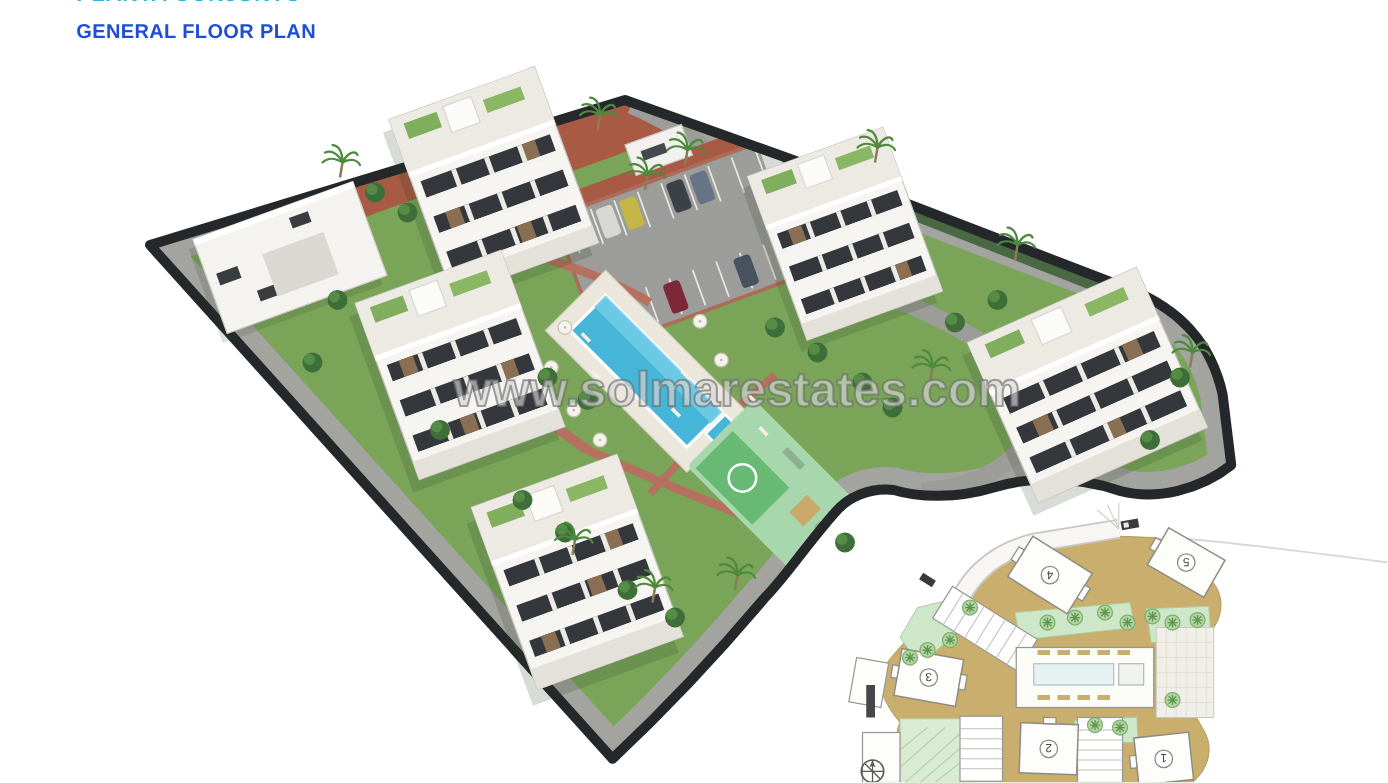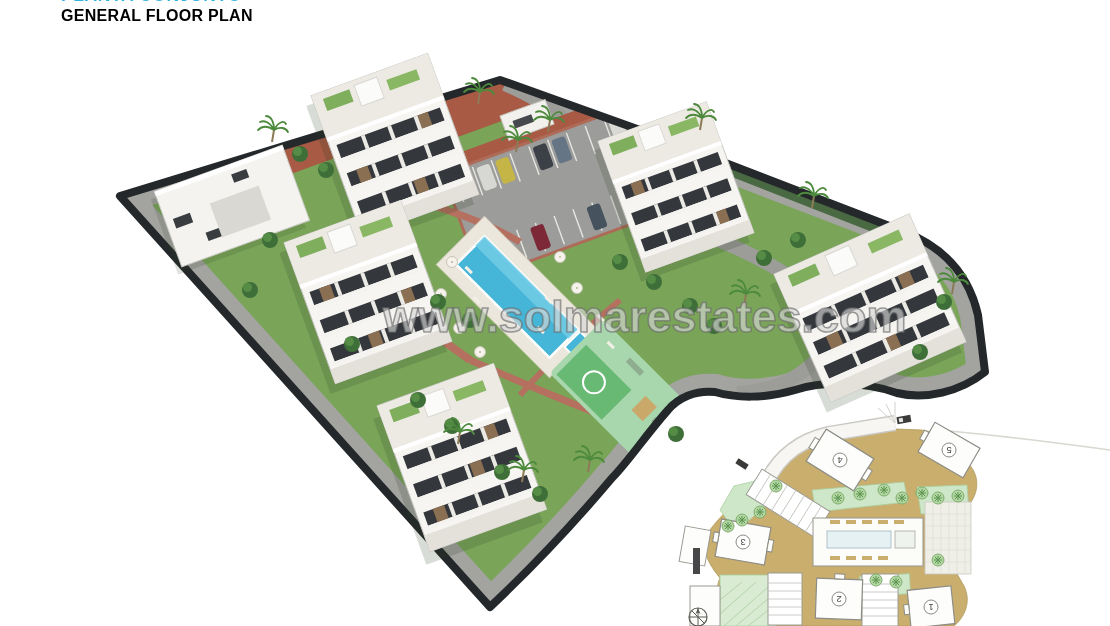--- a/index.html
+++ b/index.html
@@ -9,28 +9,28 @@
     background:#ffffff;
     overflow:hidden;
     font-family:"Liberation Sans",sans-serif;
   }
   .title-line1{
     position:absolute;left:61px;top:-15px;
     font-size:17.5px;font-weight:bold;letter-spacing:.6px;
     color:#35b2de;white-space:nowrap;
   }
   .title-line2{
-    position:absolute;left:61px;top:7px;
+    position:absolute;left:61px;top:17px;
     font-size:16px;font-weight:bold;letter-spacing:.3px;
-    color:#000000;white-space:nowrap;
+    color:#1d4ed8;white-space:nowrap;
   }
   .scene-svg{position:absolute;left:0;top:0;}
   .watermark{
-    position:absolute;left:383px;top:291px;
-    font-size:45px;font-weight:bold;white-space:nowrap;
+    position:absolute;left:363px;top:291px;
+    font-size:39px;font-weight:bold;white-space:nowrap;
     color:rgba(255,255,255,0.45);
     -webkit-text-stroke:1.6px rgba(105,105,105,0.62);
     text-shadow:0 0 1px rgba(120,120,120,0.35);
     z-index:5;
   }
   svg text{font-family:"Liberation Sans",sans-serif;}
 </style>
 </head>
 <body>
 

